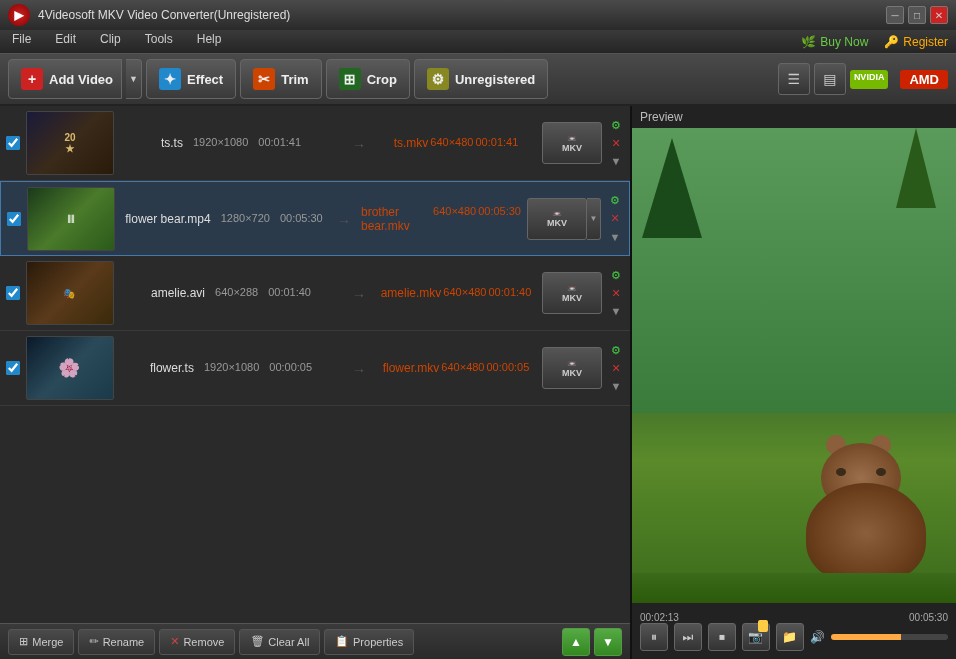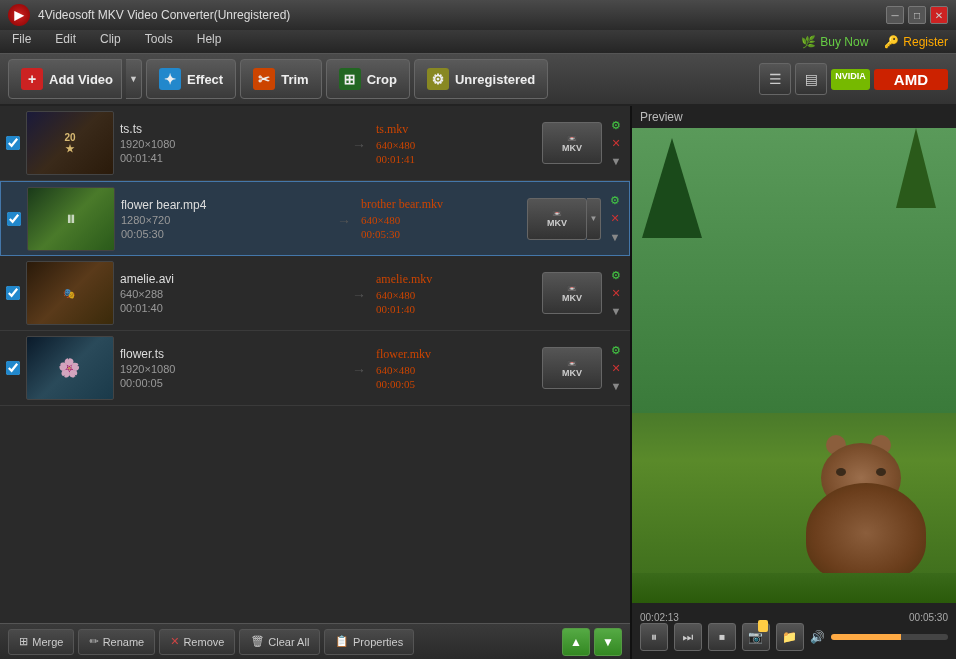--- a/index.html
+++ b/index.html
@@ -113,33 +113,33 @@
     }
     .view-btn {
       width: 32px; height: 32px;
       background: linear-gradient(to bottom, #555, #333);
       border: 1px solid #666;
       border-radius: 3px;
       display: flex; align-items: center; justify-content: center;
       cursor: pointer; font-size: 14px; color: #ccc;
     }
     .gpu-badge {
-      display: flex; gap: 4px;
+      display: flex; gap: 12px;
     }
     .nvidia-badge {
       background: #76b900;
       border-radius: 3px;
       padding: 2px 4px;
       font-size: 9px; font-weight: bold; color: #fff;
     }
     .amd-badge {
       background: #cc2200;
       border-radius: 3px;
-      padding: 2px 20px;
-      font-size: 15px; font-weight: bold; color: #fff;
+      padding: 2px 9px;
+      font-size: 13px; font-weight: bold; color: #fff;
     }
 
     
     .main {
       display: flex;
       height: calc(659px - 30px - 24px - 52px);
     }
 
     
     .filelist {
@@ -172,36 +172,35 @@
       background: #111;
       border: 1px solid #444;
       border-radius: 2px;
       overflow: hidden;
       display: flex; align-items: center; justify-content: center;
       flex-shrink: 0;
     }
     .file-info {
       flex: 1;
       display: flex;
-      flex-direction: column;
+      flex-direction: row;
       justify-content: center;
-      gap: 2px;
+      gap: 10px;
     }
     .file-name { color: #ddd; font-size: 12px; }
     .file-meta { color: #999; font-size: 11px; }
     .file-arrow {
       color: #555; font-size: 14px; margin: 0 4px;
     }
     .file-output {
       flex: 0 0 160px;
       display: flex;
-      flex-direction: column;
+      flex-direction: row;
       justify-content: center;
       gap: 2px;
-      font-family: Liberation Serif, serif;
     }
     .file-output .file-name { color: #cc4400; }
     .file-output .file-meta { color: #cc4400; }
     .format-badge {
       width: 60px; height: 42px;
       background: linear-gradient(to bottom, #555, #333);
       border: 1px solid #666;
       border-radius: 3px;
       display: flex; align-items: center; justify-content: center;
       flex-direction: column;

